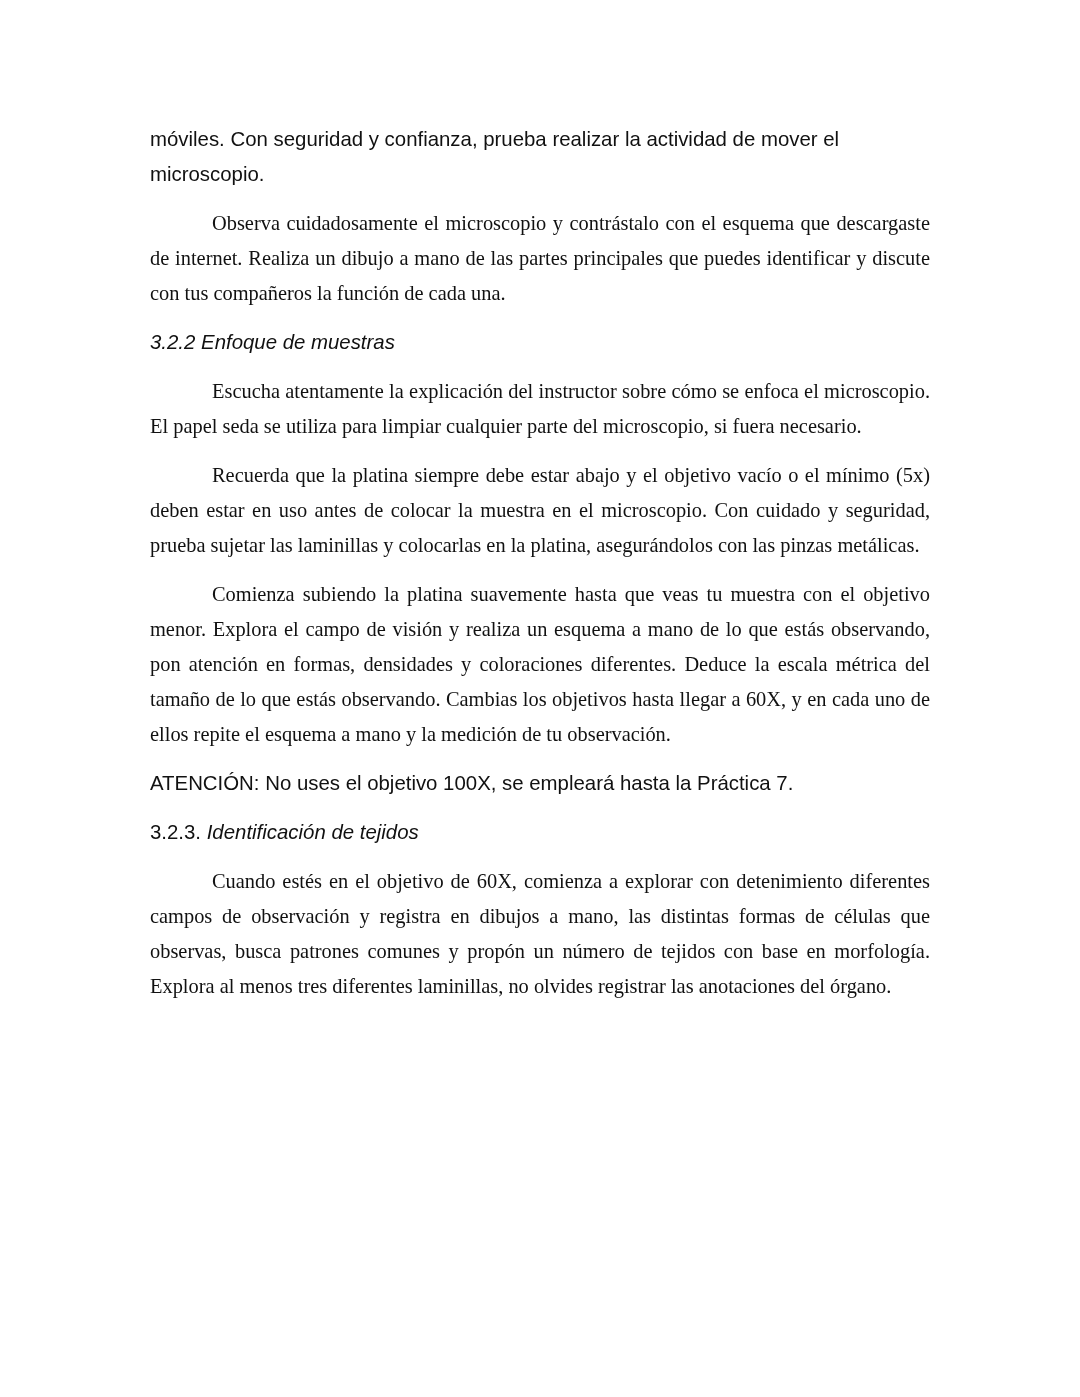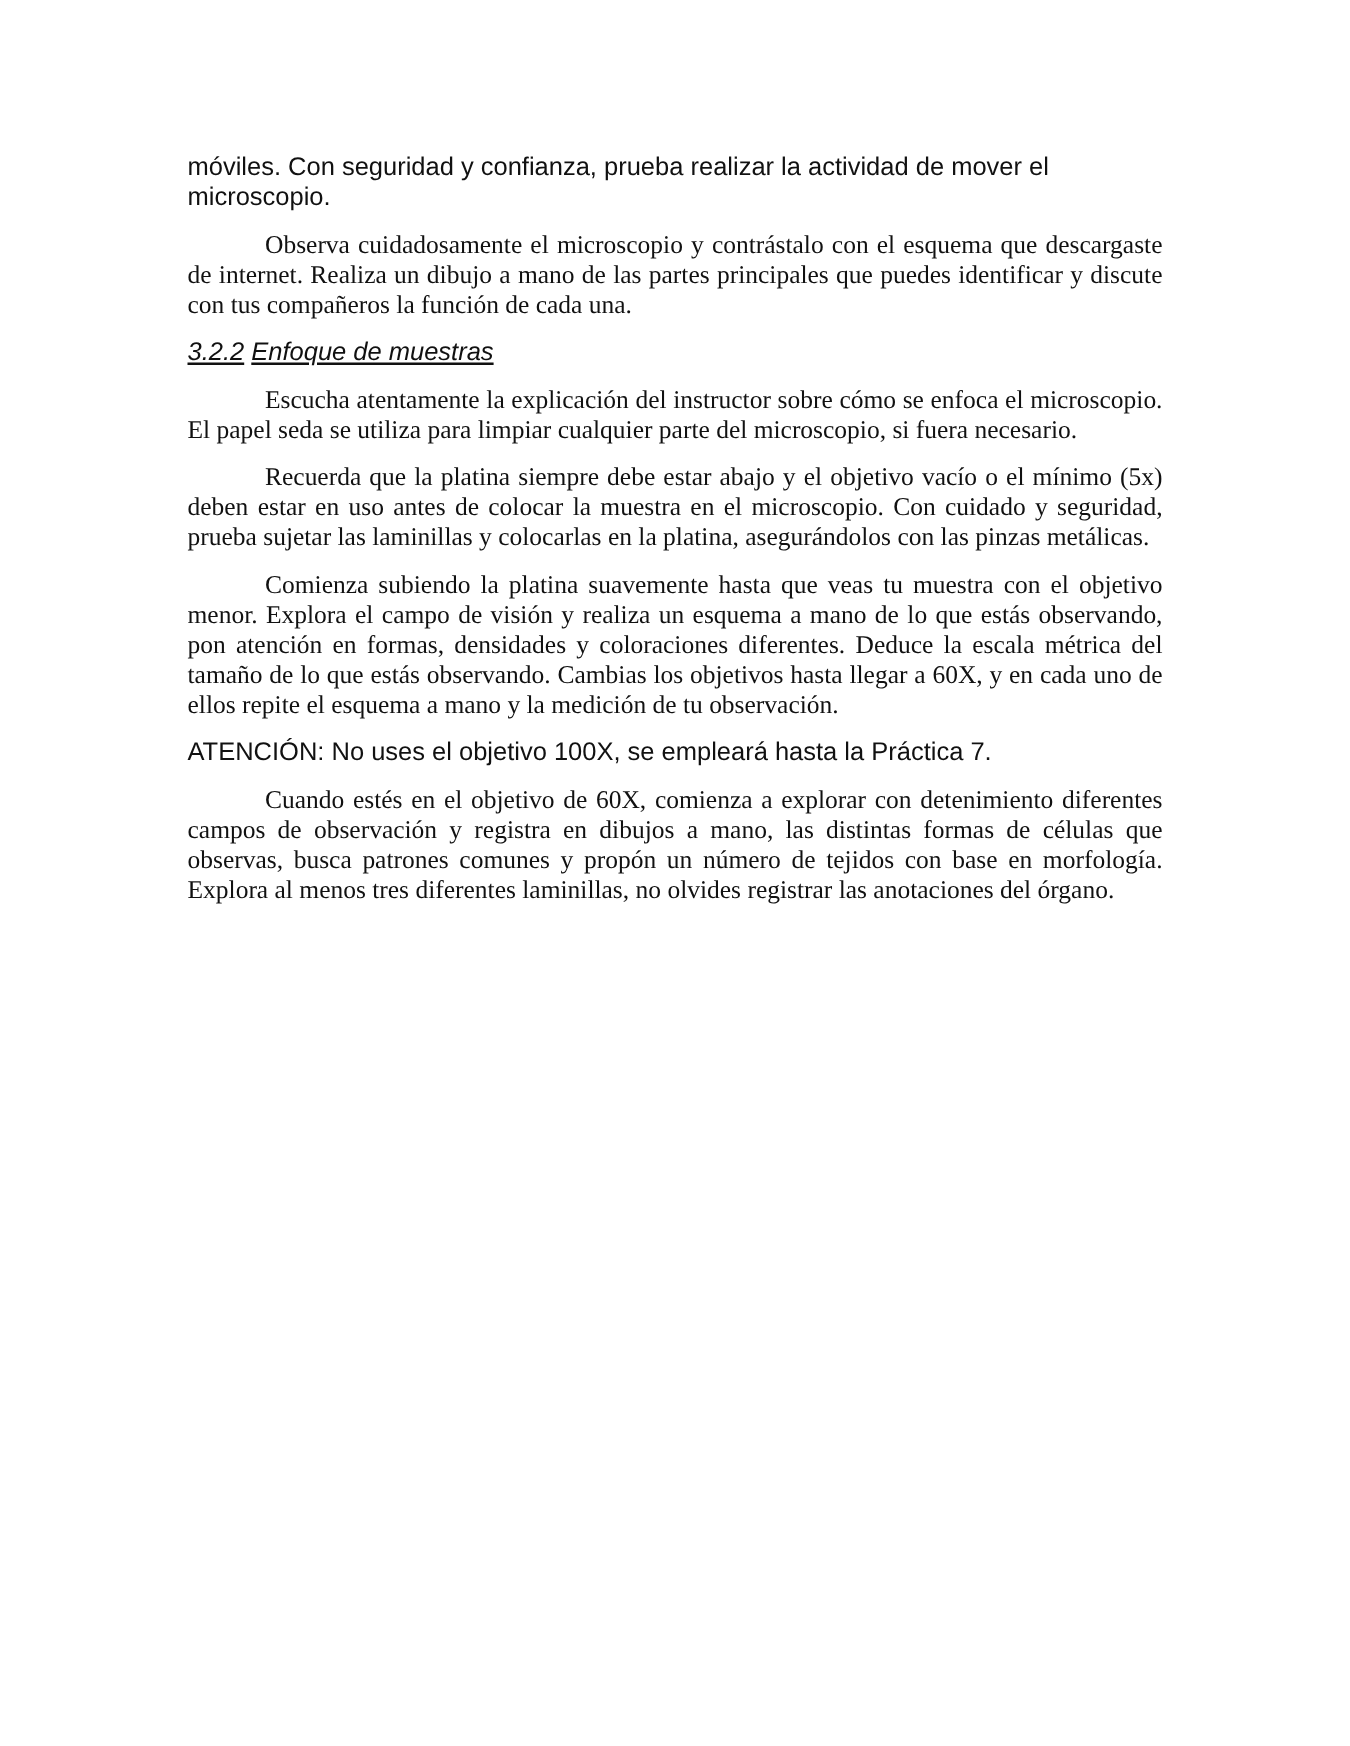--- a/index.html
+++ b/index.html
@@ -14,40 +14,39 @@
       overflow: hidden;
     }
     .page {
       position: absolute;
       left: 150px;
       top: 122px;
       width: 780px;
       color: #111111;
       font-family: "Liberation Sans", sans-serif;
       font-size: 20.4px;
-      line-height: 24px;
+      line-height: 35px;
     }
     .para {
       margin: 0 0 14px 0;
       text-align: justify;
     }
     .para.indent {
       text-indent: 62px;
       font-family: Liberation Serif, serif;
     }
     .para.left {
       text-align: left;
     }
     .heading {
       margin: 0 0 14px 0;
       text-align: left;
     }
     .heading .italic {
       font-style: italic;
-      text-decoration: underline;
     }
   </style>
 </head>
 <body>
 
 <div class="page">
 
   <p class="para left">móviles. Con seguridad y confianza, prueba realizar la actividad de mover el microscopio.</p>
 
   <p class="para indent">Observa cuidadosamente el microscopio y contrástalo con el esquema que descargaste de internet. Realiza un dibujo a mano de las partes principales que puedes identificar y discute con tus compañeros la función de cada una.</p>
@@ -59,17 +58,21 @@
 
 
   <p class="para indent">Escucha atentamente la explicación del instructor sobre cómo se enfoca el microscopio. El papel seda se utiliza para limpiar cualquier parte del microscopio, si fuera necesario.</p>
 
   <p class="para indent">Recuerda que la platina siempre debe estar abajo y el objetivo vacío o el mínimo (5x) deben estar en uso antes de colocar la muestra en el microscopio. Con cuidado y seguridad, prueba sujetar las laminillas y colocarlas en la platina, asegurándolos con las pinzas metálicas.</p>
 
   <p class="para indent">Comienza subiendo la platina suavemente hasta que veas tu muestra con el objetivo menor. Explora el campo de visión y realiza un esquema a mano de lo que estás observando, pon atención en formas, densidades y coloraciones diferentes. Deduce la escala métrica del tamaño de lo que estás observando. Cambias los objetivos hasta llegar a 60X, y en cada uno de ellos repite el esquema a mano y la medición de tu observación.</p>
 
   <p class="para left">ATENCIÓN: No uses el objetivo 100X, se empleará hasta la Práctica 7.</p>
 
+  <p class="heading">
+    <span>3.2.3.</span>
+    <span class="italic">Identificación de tejidos</span>
+  </p>
 
   <p class="para indent">Cuando estés en el objetivo de 60X, comienza a explorar con detenimiento diferentes campos de observación y registra en dibujos a mano, las distintas formas de células que observas, busca patrones comunes y propón un número de tejidos con base en morfología. Explora al menos tres diferentes laminillas, no olvides registrar las anotaciones del órgano.</p>
 
 
 </div>
 
 </body></html>

